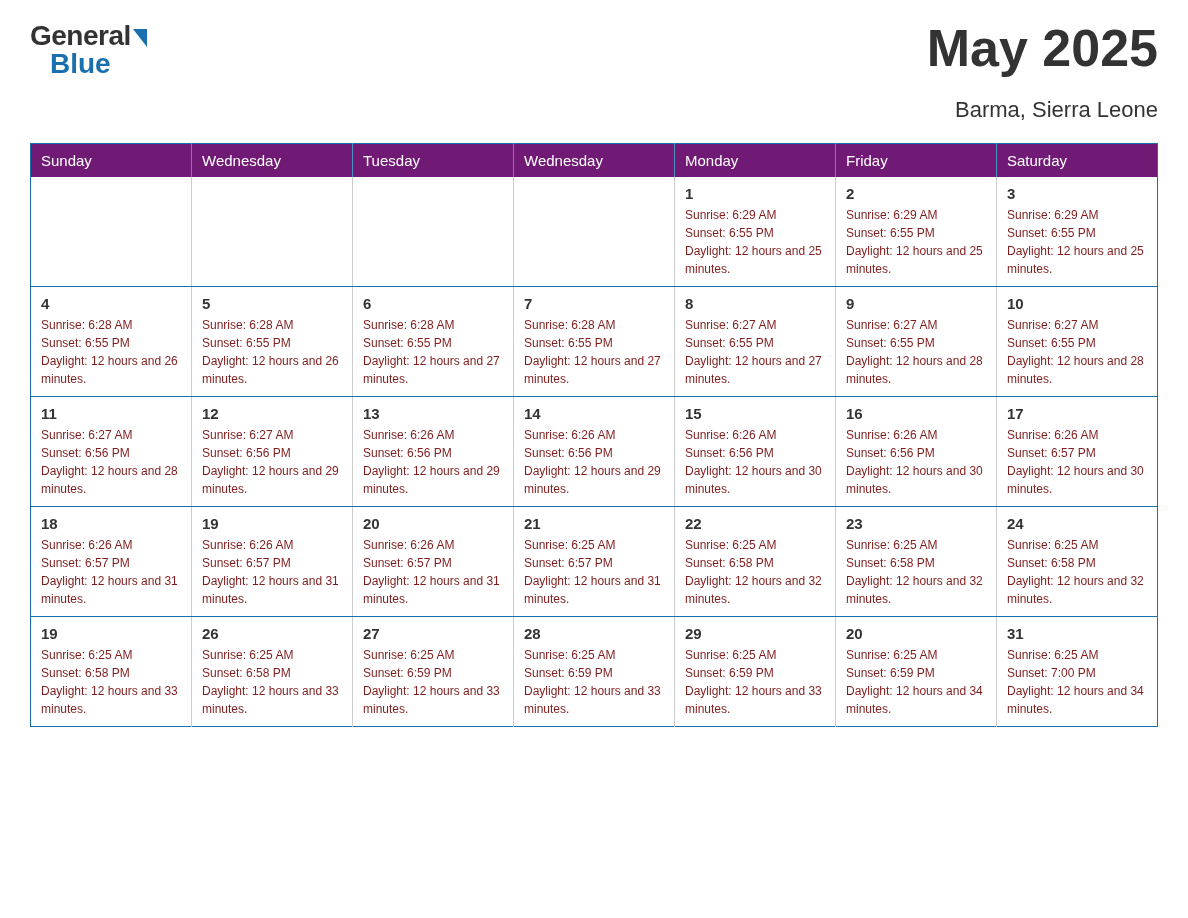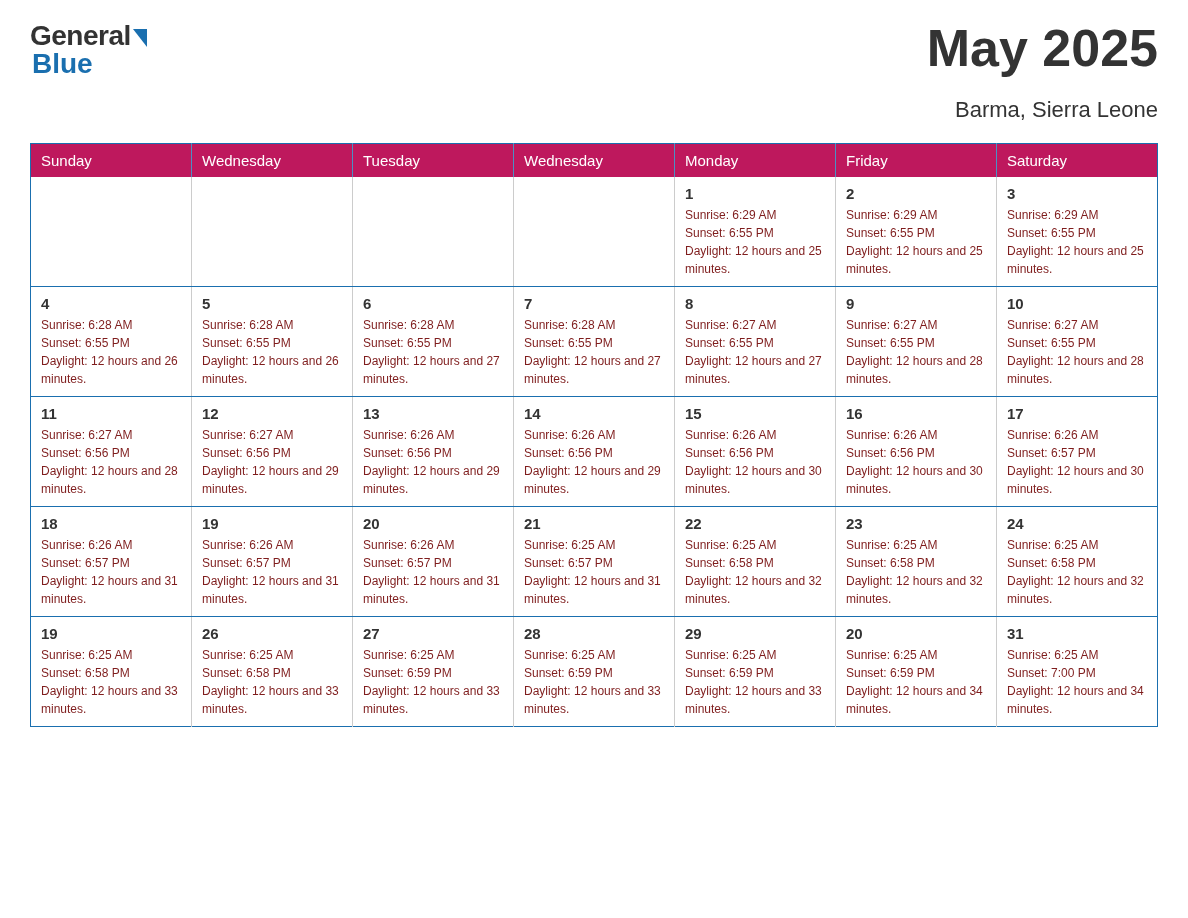--- a/index.html
+++ b/index.html
@@ -53,21 +53,21 @@
       font-size: 22px;
       color: #333;
       margin-top: 20px;
     }
     .calendar {
       width: 100%;
       border-collapse: collapse;
       border: 1px solid #1a6faf;
     }
     .calendar th {
-      background-color: #be185d;
+      background-color: #701a75;
       color: #fff;
       font-size: 15px;
       font-weight: normal;
       padding: 8px 10px;
       text-align: left;
       border-right: 1px solid #4a90c4;
     }
     .calendar th:last-child {
       border-right: none;
     }
@@ -102,21 +102,21 @@
   </style>
 </head>
 <body>
 
 <div class="header">
   <div class="logo">
     <div class="logo-top">
       <span class="logo-general">General</span>
       <div class="logo-arrow"></div>
     </div>
-    <div style="display:flex; align-items:flex-end; margin-top:-4px; margin-left:2px;">
+    <div style="display:flex; align-items:flex-end; margin-top:-4px; margin-left:20px;">
       <span style="font-size:28px; font-weight:bold; color:#1a6faf;">Blue</span>
     </div>
   </div>
   <div class="title-block">
     <div class="month-year">May 2025</div>
     <div class="location">Barma, Sierra Leone</div>
   </div>
 </div>
 
 <table class="calendar">

